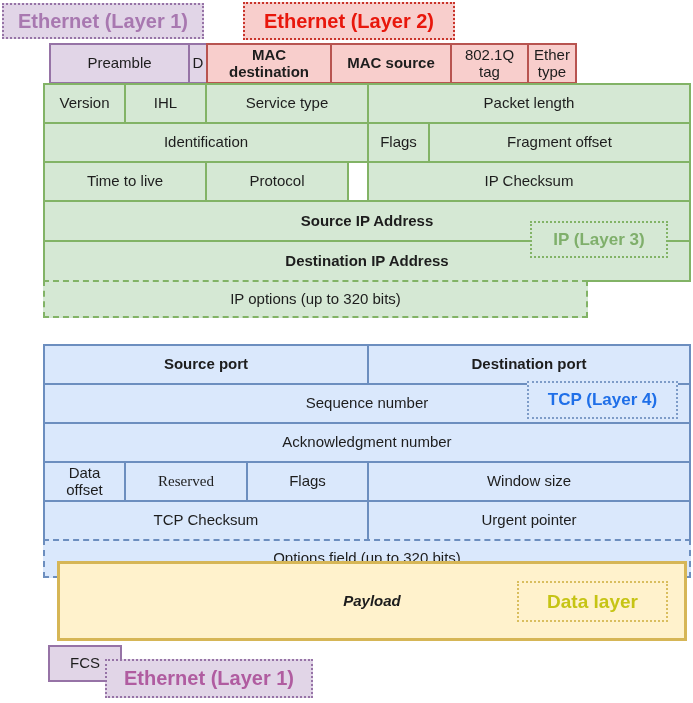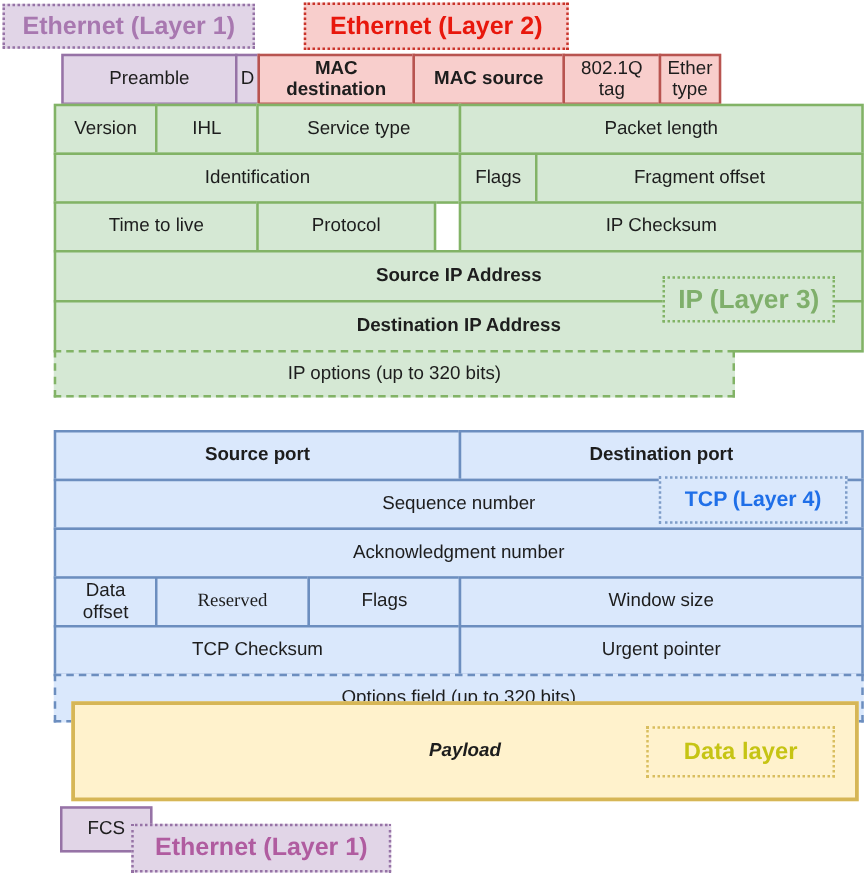--- a/index.html
+++ b/index.html
@@ -23,21 +23,21 @@
   .tag{
     position:absolute;box-sizing:border-box;
     display:flex;align-items:center;justify-content:center;
     text-align:center;font-weight:bold;border:2px dotted;z-index:5;
     white-space:nowrap;
   }
   .tag-eth1-top{left:2px;top:3px;width:202px;height:36px;font-size:20px;
     color:#A878B0;background:#E1D5E7;border-color:#9673A6;}
   .tag-eth2{left:243px;top:2px;width:212px;height:38px;font-size:20px;
     color:#E8170C;background:#F8CECC;border-color:#C9342B;}
-  .tag-ip3{left:530px;top:221px;width:138px;height:37px;font-size:21px;
+  .tag-ip3{left:530px;top:221px;width:138px;height:37px;font-size:17px;
     color:#7FAF6B;background:#D5E8D4;border-color:#82B366;}
   .tag-tcp4{left:527px;top:381px;width:151px;height:38px;font-size:17px;
     color:#1F6FE8;background:#DAE8FC;border-color:#7E9CC8;}
   .tag-data{left:517px;top:581px;width:151px;height:41px;font-size:19px;
     color:#C6C414;background:#FFF2CC;border-color:#D9BE5E;}
   .tag-eth1-bottom{left:105px;top:659px;width:208px;height:39px;font-size:20px;
     color:#B05CA0;background:#E1D5E7;border-color:#9673A6;}
 </style>
 </head>
 <body>

